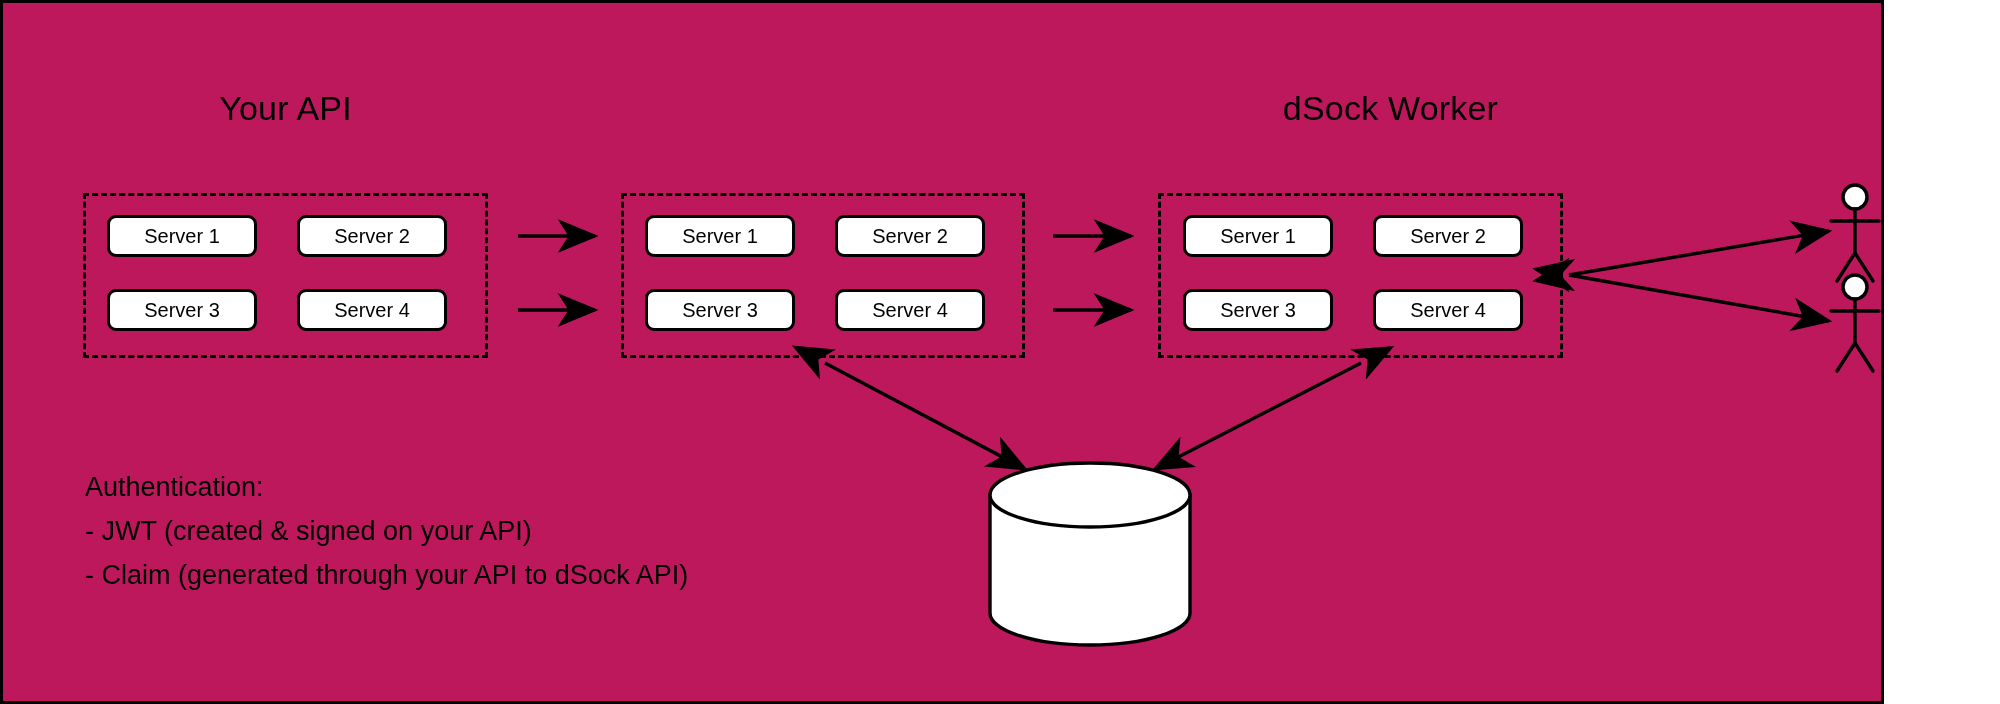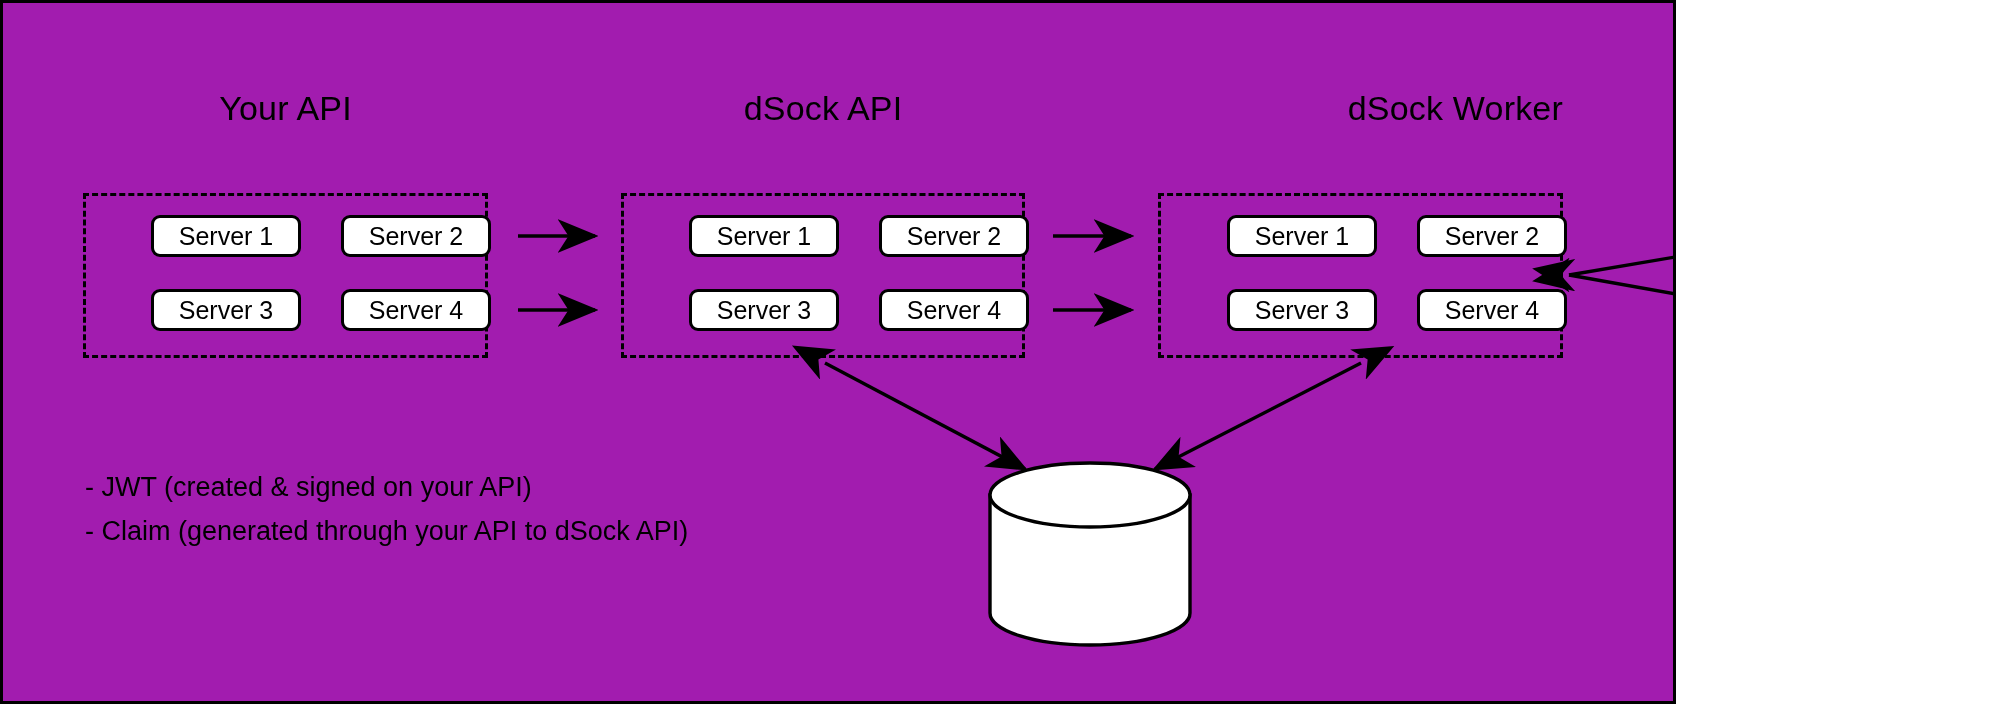--- a/index.html
+++ b/index.html
@@ -5,23 +5,23 @@
   html, body {
     margin: 0;
     padding: 0;
     background: #ffffff;
   }
   body {
     font-family: "Liberation Sans", sans-serif;
   }
   #canvas {
     position: relative;
-    width: 1676px;
+    width: 1884px;
     height: 704px;
-    background: #a21caf;
+    background: #be185d;
     border: 3px solid #000000;
     box-sizing: border-box;
     overflow: hidden;
   }
   .group-title {
     position: absolute;
     font-family: "Liberation Sans", sans-serif;
     font-size: 34px;
     color: #000000;
     white-space: nowrap;
@@ -37,24 +37,23 @@
   .server-box {
     position: absolute;
     border: 3px solid #000000;
     border-radius: 9px;
     box-sizing: border-box;
     background: #ffffff;
     display: flex;
     align-items: center;
     justify-content: center;
     font-family: "Liberation Sans", sans-serif;
-    font-size: 25px;
+    font-size: 20px;
     color: #000000;
     white-space: nowrap;
-    margin-left: 44px;
   }
   .auth-block {
     position: absolute;
     font-family: "Liberation Sans", sans-serif;
     font-size: 27px;
     color: #000000;
     line-height: 44px;
     white-space: nowrap;
   }
   .redis-label {
@@ -77,23 +76,22 @@
     pointer-events: auto;
   }
 </style>
 </head>
 <body>
 
 <div id="canvas">
 
   <div class="group-title" style="left:80px; top:86px; width:405px;">Your API</div>
 
-  <div class="group-title" style="left:618px; top:86px; width:404px;">dSock API</div>
 
-  <div class="group-title" style="left:1155px; top:86px; width:405px;text-align:right;">dSock Worker</div>
+  <div class="group-title" style="left:1185px; top:86px; width:405px;">dSock Worker</div>
 
 
   <div class="dashed-group" style="left:80px; top:190px; width:405px; height:165px;"></div>
 
   <div class="server-box" style="left:104px; top:212px; width:150px; height:42px;">Server 1</div>
   <div class="server-box" style="left:294px; top:212px; width:150px; height:42px;">Server 2</div>
   <div class="server-box" style="left:104px; top:286px; width:150px; height:42px;">Server 3</div>
   <div class="server-box" style="left:294px; top:286px; width:150px; height:42px;">Server 4</div>
 
   <div class="dashed-group" style="left:618px; top:190px; width:404px; height:165px;"></div>
@@ -106,20 +104,21 @@
   <div class="dashed-group" style="left:1155px; top:190px; width:405px; height:165px;"></div>
 
   <div class="server-box" style="left:1180px; top:212px; width:150px; height:42px;">Server 1</div>
   <div class="server-box" style="left:1370px; top:212px; width:150px; height:42px;">Server 2</div>
   <div class="server-box" style="left:1180px; top:286px; width:150px; height:42px;">Server 3</div>
   <div class="server-box" style="left:1370px; top:286px; width:150px; height:42px;">Server 4</div>
 
   <div class="redis-label" style="left:985px; top:550px; width:200px;">Redis</div>
 
   <div class="auth-block" style="left: 82px; top: 462px;">
+    <div>Authentication:</div>
     <div>- JWT (created &amp; signed on your API)</div>
     <div>- Claim (generated through your API to dSock API)</div>
   </div>
 
   <svg class="overlay" viewBox="0 0 2000 704" xmlns="http://www.w3.org/2000/svg">
 
     <defs>
       <marker id="ah" markerWidth="12" markerHeight="10" refX="11" refY="5" orient="auto" markerUnits="strokeWidth">
         <path d="M0,0 L12,5 L0,10 L3.2,5 Z" fill="#000000"></path>
       </marker>

